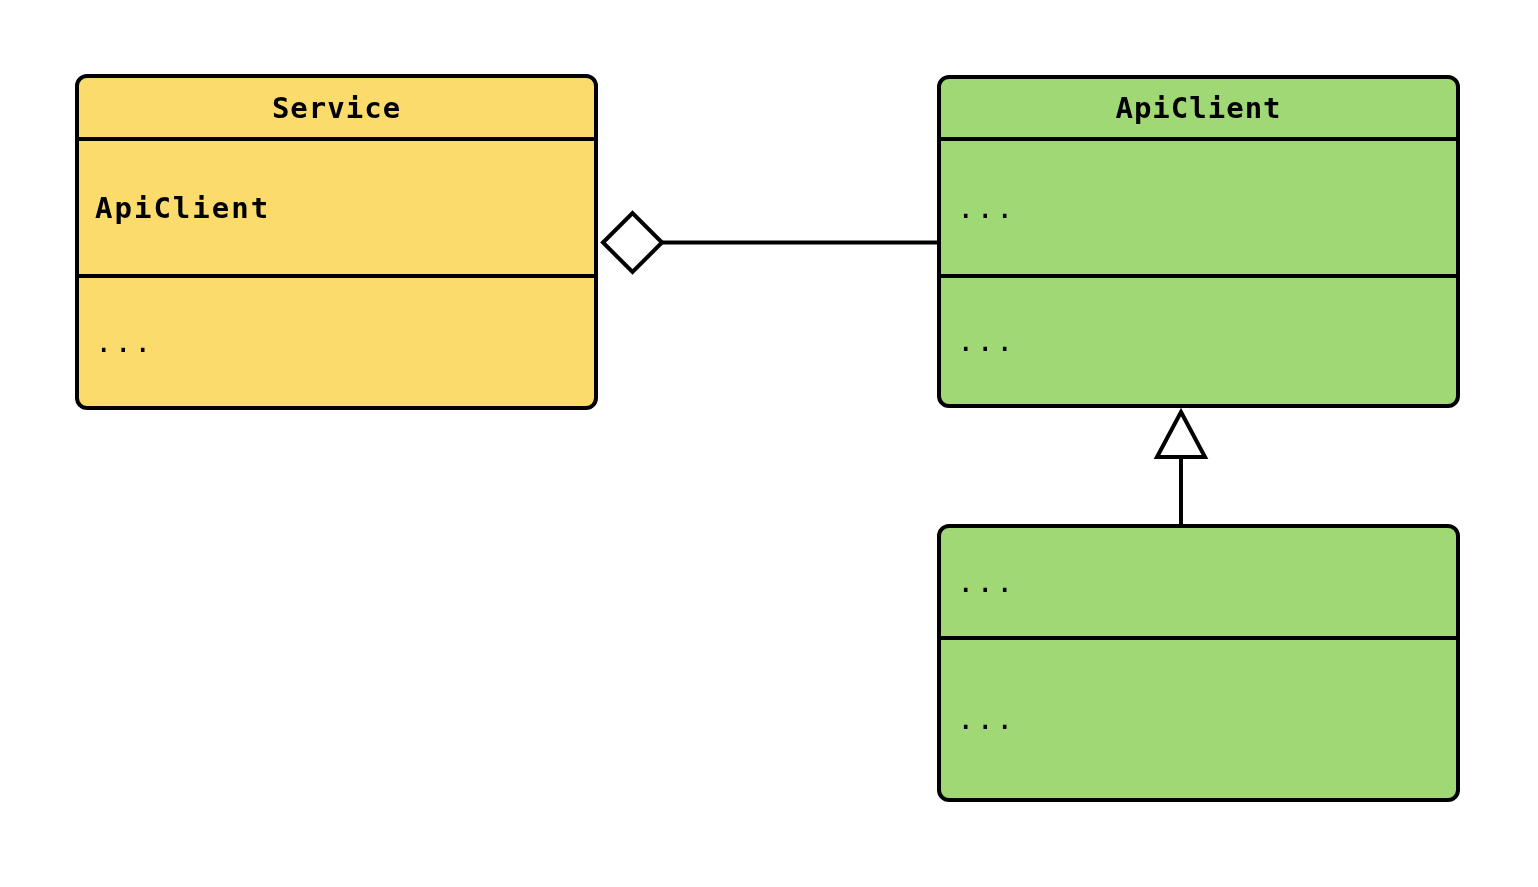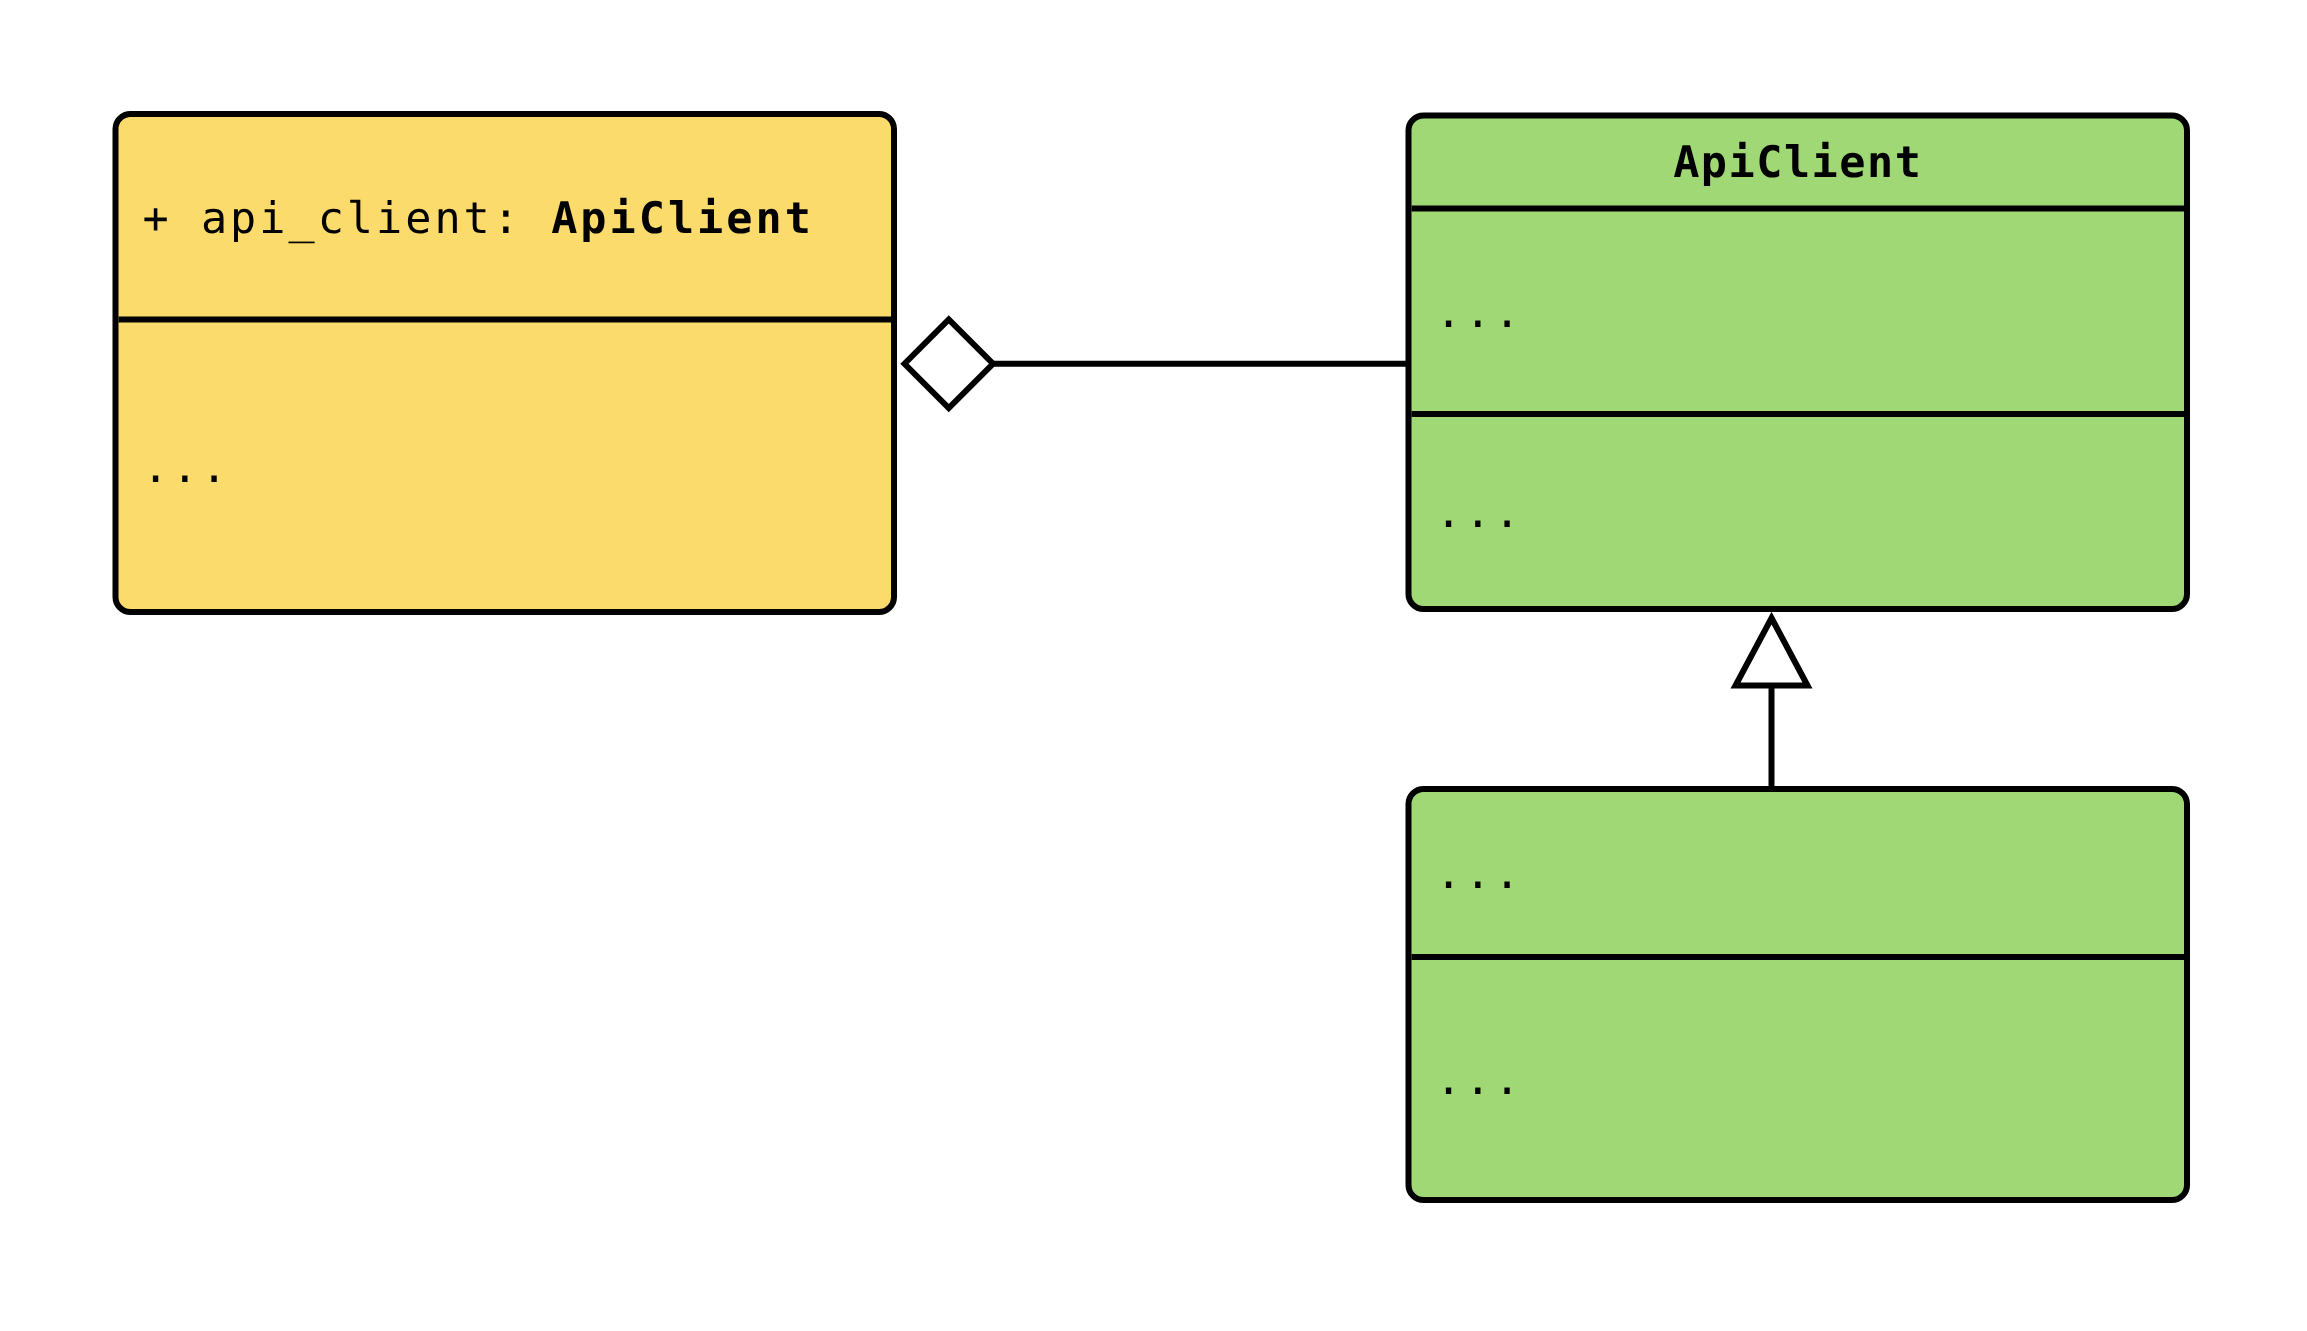--- a/index.html
+++ b/index.html
@@ -65,21 +65,22 @@
     fill: var(--background);
     stroke-linejoin: miter;
   }
 </style>
 </head>
 <body>
 
 <div class="canvas">
 
   <div class="uml-class yellow" style="left:75px; top:74px; width:523px; height:336px;">
-    <div class="uml-section" style="height:137px"><span>+ api_client: </span><b>ApiClient</b></div>
+    <div class="uml-title" style="height:63px">Service</div>
+    <div class="uml-section" style="height:137px"><b>ApiClient</b></div>
     <div class="uml-section last"><span>...</span></div>
   </div>
 
   <div class="uml-class green" style="left:937px; top:75px; width:523px; height:333px;">
     <div class="uml-title" style="height:62px">ApiClient</div>
     <div class="uml-section" style="height:137px"><span>...</span></div>
     <div class="uml-section last"><span>...</span></div>
   </div>
 
   <div class="uml-class green" style="left:937px; top:524px; width:523px; height:278px;">

